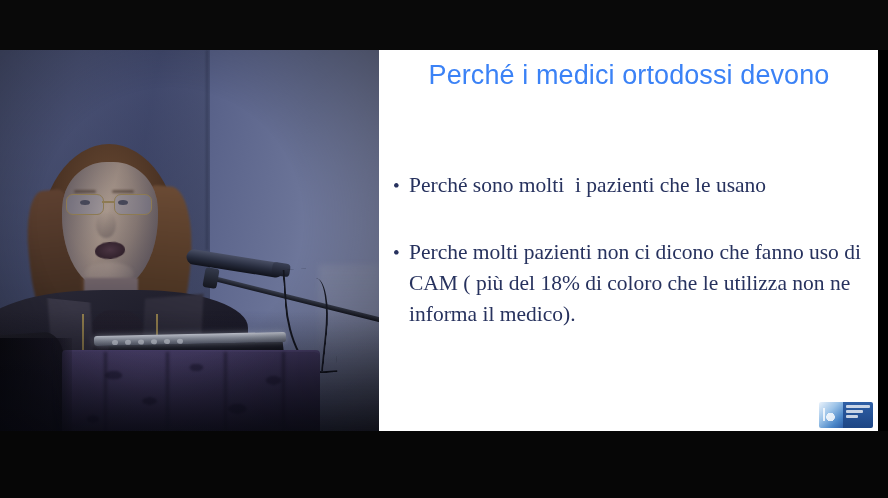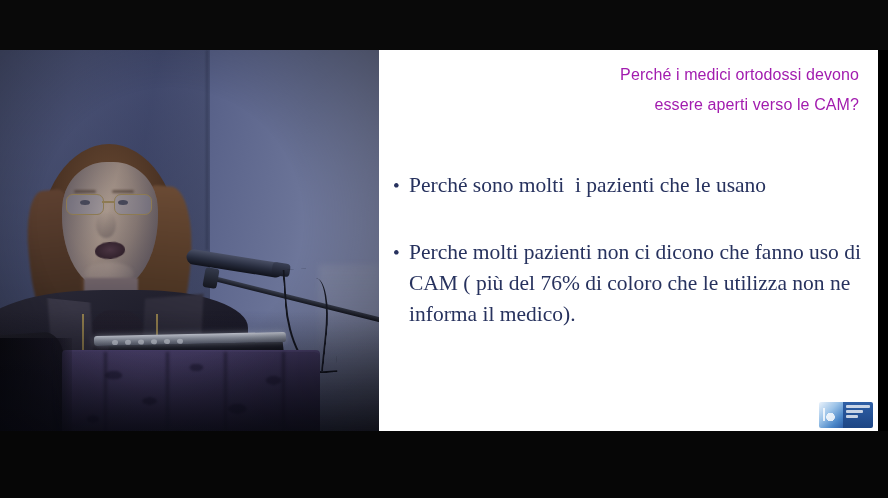--- a/index.html
+++ b/index.html
@@ -426,25 +426,25 @@
     width: 500px;
     height: 381px;
     background: #ffffff;
     overflow: hidden;
   }
   #slide-title {
     position: absolute;
     left: 20px;
     top: 10px;
     width: 460px;
-    text-align: right;
+    text-align: center;
     font-family: "Liberation Sans", sans-serif;
-    font-size: 16px;
+    font-size: 27px;
     line-height: 30px;
-    color: #a21caf;
+    color: #3b82f6;
     letter-spacing: 0.1px;
   }
   #slide-body {
     position: absolute;
     left: 14px;
     top: 120px;
     width: 478px;
   }
   .bullet-row {
     display: flex;
@@ -606,33 +606,32 @@
       </div>
       <div class="podium-dark-left"></div>
       <div class="wall-lowlight"></div>
       <div class="video-vignette"></div>
     </div>
 
     <div id="slide-pane">
 
       <div id="slide-title">
         <div>Perché i medici ortodossi devono</div>
-        <div>essere aperti verso  le CAM?</div>
       </div>
 
       <div id="slide-body">
 
         <div class="bullet-row">
           <span class="bullet-dot">•</span>
           <span class="bullet-text">Perché sono molti  i pazienti che le usano</span>
         </div>
 
         <div class="bullet-row">
           <span class="bullet-dot">•</span>
-          <span class="bullet-text">Perche molti pazienti non ci dicono che fanno uso di  CAM ( più del 76% di coloro che le utilizza non ne informa il medico).</span>
+          <span class="bullet-text">Perche molti pazienti non ci dicono che fanno uso di  CAM ( più del 18% di coloro che le utilizza non ne informa il medico).</span>
         </div>
 
       </div>
 
       <div id="slide-logo">
         <span class="logo-mark"></span>
         <span class="logo-bar">
           <i></i>
             <i></i>
             <i></i>

